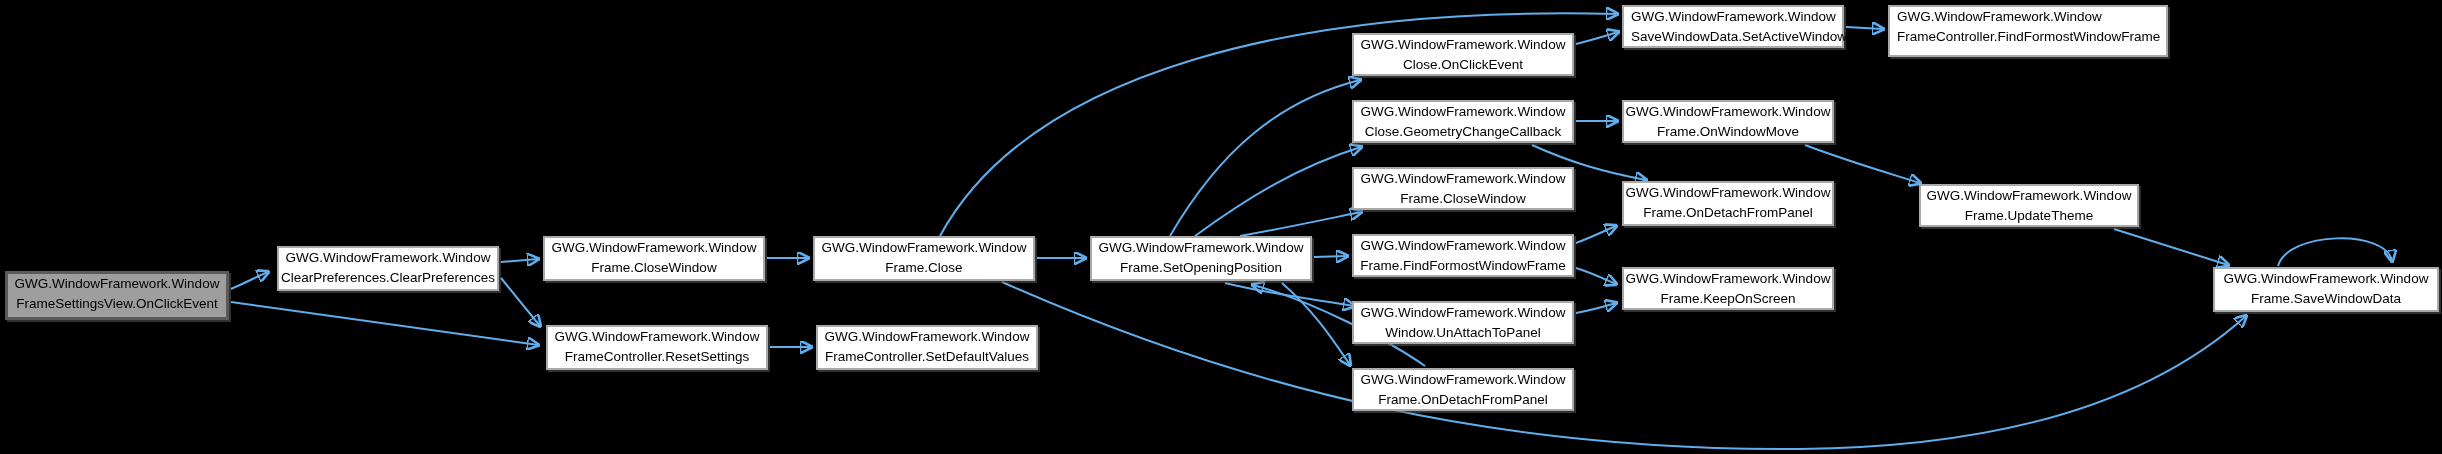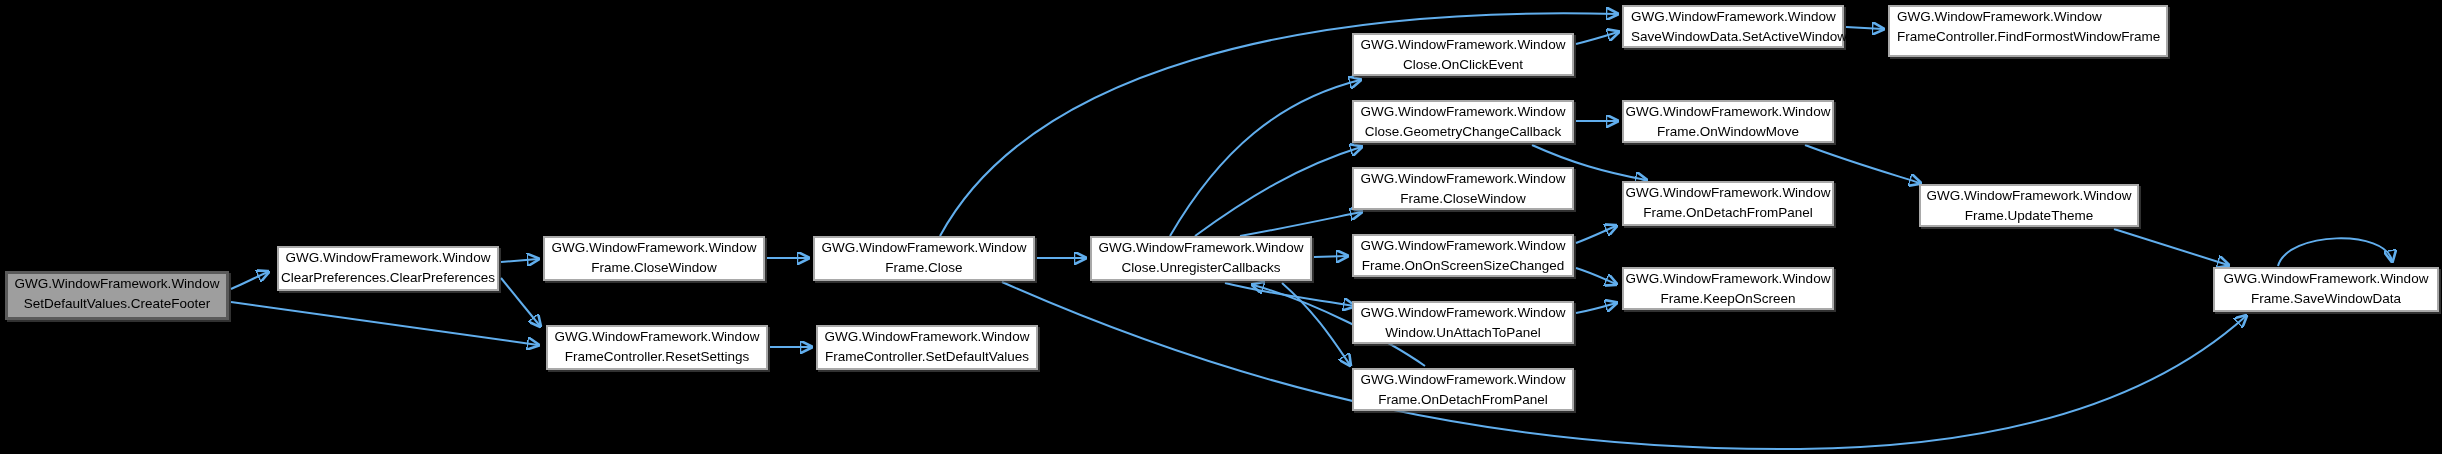--- a/index.html
+++ b/index.html
@@ -60,21 +60,21 @@
         <path d="M 1576,268 C 1592,273 1602,278 1616,284" marker-end="url(#arrow)"></path>
         <path d="M 1576,313 C 1592,310 1602,307 1616,303" marker-end="url(#arrow)"></path>
         <path d="M 1805,145 C 1850,162 1885,172 1920,183" marker-end="url(#arrow)"></path>
         <path d="M 2114,229 L 2228,265" marker-end="url(#arrow)"></path>
         <path d="M 2278,266 C 2288,231 2386,229 2392,261" marker-end="url(#arrow)"></path>
       </g>
   </svg>
   <div id="node-layer">
       <div class="node highlight" style="left: 5px; top: 271px; width: 224px; height: 49px;">
         <span>GWG.WindowFramework.Window</span>
-        <span>SetDefaultValues.CreateFooter</span>
+        <span>FrameSettingsView.OnClickEvent</span>
       </div>
       <div class="node" style="left: 277px; top: 246px; width: 222px; height: 45px;">
         <span>GWG.WindowFramework.Window</span>
         <span>ClearPreferences.ClearPreferences</span>
       </div>
       <div class="node" style="left: 543px; top: 236px; width: 222px; height: 45px;">
         <span>GWG.WindowFramework.Window</span>
         <span>Frame.CloseWindow</span>
       </div>
       <div class="node" style="left: 546px; top: 325px; width: 222px; height: 45px;">
@@ -84,37 +84,37 @@
       <div class="node" style="left: 813px; top: 236px; width: 222px; height: 45px;">
         <span>GWG.WindowFramework.Window</span>
         <span>Frame.Close</span>
       </div>
       <div class="node" style="left: 816px; top: 325px; width: 222px; height: 45px;">
         <span>GWG.WindowFramework.Window</span>
         <span>FrameController.SetDefaultValues</span>
       </div>
       <div class="node" style="left: 1090px; top: 236px; width: 222px; height: 45px;">
         <span>GWG.WindowFramework.Window</span>
-        <span>Close.UnregisterCallbacks</span>
+        <span>Frame.SetOpeningPosition</span>
       </div>
       <div class="node" style="left: 1352px; top: 33px; width: 222px; height: 43px;">
         <span>GWG.WindowFramework.Window</span>
         <span>Close.OnClickEvent</span>
       </div>
       <div class="node" style="left: 1352px; top: 100px; width: 222px; height: 43px;">
         <span>GWG.WindowFramework.Window</span>
         <span>Close.GeometryChangeCallback</span>
       </div>
       <div class="node" style="left: 1352px; top: 167px; width: 222px; height: 43px;">
         <span>GWG.WindowFramework.Window</span>
         <span>Frame.CloseWindow</span>
       </div>
       <div class="node" style="left: 1352px; top: 234px; width: 222px; height: 43px;">
         <span>GWG.WindowFramework.Window</span>
-        <span>Frame.OnOnScreenSizeChanged</span>
+        <span>Frame.FindFormostWindowFrame</span>
       </div>
       <div class="node" style="left: 1352px; top: 301px; width: 222px; height: 43px;">
         <span>GWG.WindowFramework.Window</span>
         <span>Window.UnAttachToPanel</span>
       </div>
       <div class="node" style="left: 1352px; top: 368px; width: 222px; height: 43px;">
         <span>GWG.WindowFramework.Window</span>
         <span>Frame.OnDetachFromPanel</span>
       </div>
       <div class="node align-left" style="left: 1622px; top: 5px; width: 222px; height: 43px;">

